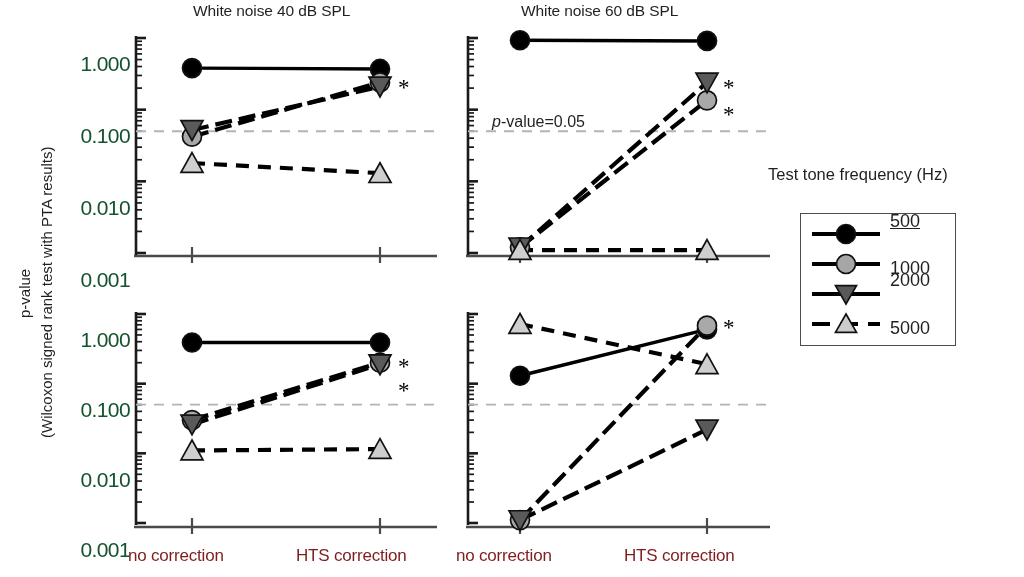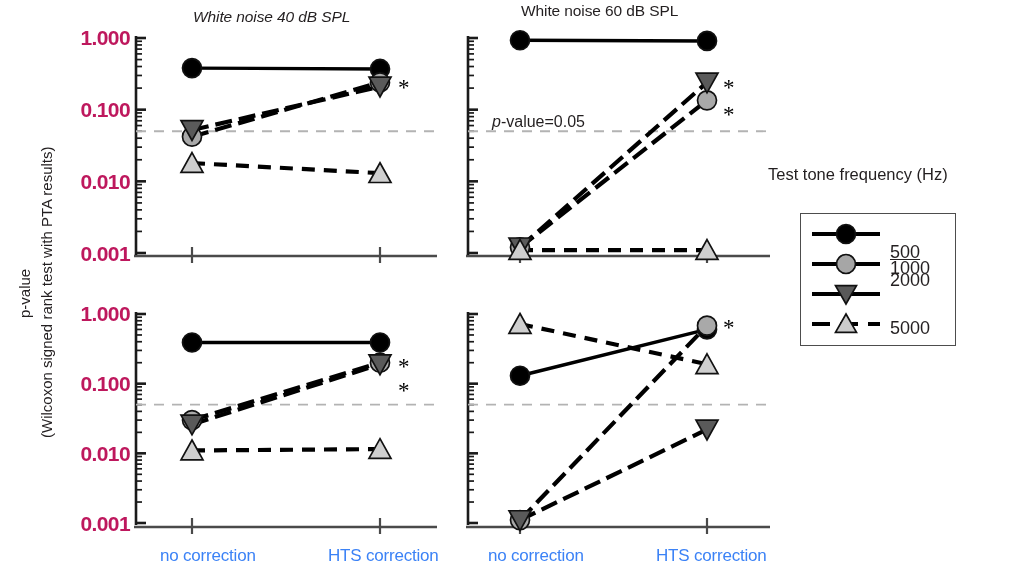--- a/index.html
+++ b/index.html
@@ -7,27 +7,26 @@
     width:1024px;height:577px;background:#ffffff;
     font-family:"Liberation Sans", sans-serif;
     color:#1a1a1a;overflow:hidden;position:relative;
   }
   #fig{position:absolute;left:0;top:0;width:1024px;height:577px;}
   .panel-title{
     position:absolute;font-size:15.5px;color:#231f20;white-space:nowrap;
     letter-spacing:-0.1px;
   }
   .ytick-label{
-    position:absolute;font-size:21px;color:#be185d;white-space:nowrap;
-    text-align:right;font-weight:700;letter-spacing:-0.6px;
+    position:absolute;font-size:21px;color:#14532d;white-space:nowrap;
+    text-align:right;font-weight:400;letter-spacing:-0.6px;margin-top:26px;
   }
   .xtick-label{
-    position:absolute;font-size:17px;color:#3b82f6;white-space:nowrap;
+    position:absolute;font-size:17px;color:#7f1d1d;white-space:nowrap;
     letter-spacing:-0.2px;
-    margin-left:32px;
   }
   .axis-title-outer{
     position:absolute;font-size:15px;color:#231f20;white-space:nowrap;
     transform-origin:0 0;transform:rotate(-90deg);
   }
   .axis-title-inner{
     position:absolute;font-size:15px;color:#231f20;white-space:nowrap;
     transform-origin:0 0;transform:rotate(-90deg);
   }
   .pval-annot{
@@ -50,21 +49,21 @@
   }
 </style>
 </head>
 <body>
 
 <div id="fig">
 
   <div class="axis-title-outer" style="left:16px; top:318px;">p-value</div>
   <div class="axis-title-inner" style="left:38px; top:438px;">(Wilcoxon signed rank test with PTA results)</div>
 
-  <div class="panel-title" style="left:193px; top:8px;font-style:italic;">White noise 40 dB SPL</div>
+  <div class="panel-title" style="left:193px; top:2px;">White noise 40 dB SPL</div>
   <div class="panel-title" style="left:521px; top:2px;">White noise 60 dB SPL</div>
 
   <div class="ytick-label" style="left:38px; top:26px; width:92px;">1.000</div>
   <div class="ytick-label" style="left:38px; top:98px; width:92px;">0.100</div>
   <div class="ytick-label" style="left:38px; top:170px; width:92px;">0.010</div>
   <div class="ytick-label" style="left:38px; top:242px; width:92px;">0.001</div>
 
   <div class="ytick-label" style="left:38px; top:302px; width:92px;">1.000</div>
   <div class="ytick-label" style="left:38px; top:372px; width:92px;">0.100</div>
   <div class="ytick-label" style="left:38px; top:442px; width:92px;">0.010</div>
@@ -289,18 +288,18 @@
       <line x1="4" y1="16" x2="72" y2="16" stroke="#000" stroke-width="4.2"></line>
       <circle cx="38" cy="16" r="9.5" fill="#000000" stroke="#111" stroke-width="1.7"></circle>
       <line x1="4" y1="46" x2="72" y2="46" stroke="#000" stroke-width="4.2"></line>
       <circle cx="38" cy="46" r="9.5" fill="#a6a6a6" stroke="#111" stroke-width="1.7"></circle>
       <line x1="4" y1="76" x2="72" y2="76" stroke="#000" stroke-width="4.2"></line>
       <polygon points="27.5,67.6 48.5,67.6 38,85.975" fill="#595959" stroke="#111" stroke-width="1.7"></polygon>
       <line x1="4" y1="106" x2="72" y2="106" stroke="#000" stroke-width="4.2" stroke-dasharray="18,10"></line>
       <polygon points="38,96.025 48.5,114.4 27.5,114.4" fill="#cccccc" stroke="#111" stroke-width="1.7"></polygon>
     </svg>
 
-  <div class="legend-label" style="left:890px; top:242px;text-decoration:underline;">500</div>
+  <div class="legend-label" style="left:890px; top:211px;text-decoration:underline;">500</div>
   <div class="legend-label" style="left:890px; top:258px;text-align:center;">1000</div>
   <div class="legend-label" style="left:890px; top:270px;">2000</div>
   <div class="legend-label" style="left:890px; top:318px;">5000</div>
 
 </div>
 
 </body></html>

